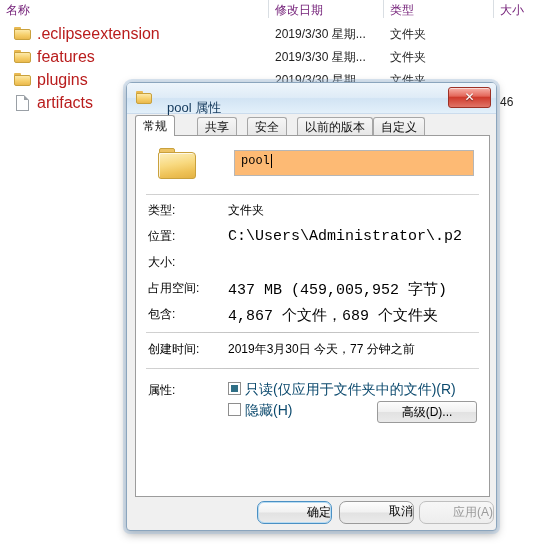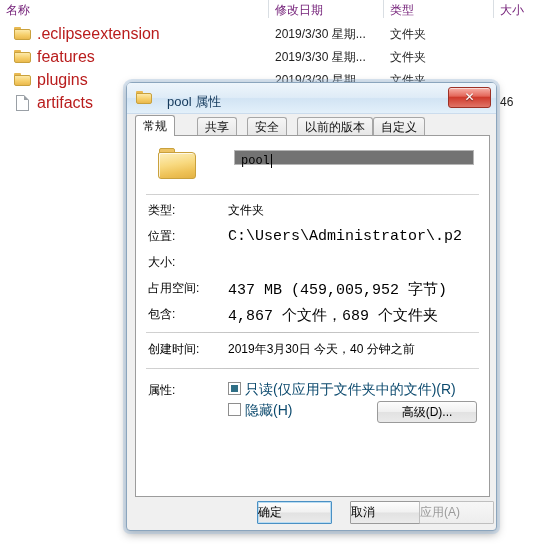--- a/index.html
+++ b/index.html
@@ -46,21 +46,21 @@
     box-sizing:border-box;
   }
   #titlebar{position:relative;height:30px;
     background:linear-gradient(180deg,#eef5fb 0%,#dfecf7 48%,#d2e4f4 52%,#e3f0fa 100%);
     border-radius:4px 4px 0 0;border-bottom:1px solid #cbdced;}
   .title-ico{position:absolute;left:9px;top:8px;width:16px;height:13px;}
   .title-ico .tab{position:absolute;left:0;top:0;width:7px;height:3px;background:#e9b951;border-radius:1px 1px 0 0;}
   .title-ico .body{position:absolute;left:0;top:2px;width:16px;height:11px;
       background:linear-gradient(180deg,#fde9a8 0%,#f6cf6b 55%,#eab94d 100%);
       border:1px solid #c9a13d;border-radius:1px 2px 2px 2px;box-sizing:border-box;}
-  #title-text{position:absolute;left:33px;top:10px;font-size:13px;color:#14395c;white-space:nowrap;padding-left:7px;}
+  #title-text{position:absolute;left:33px;top:16px;font-size:13px;color:#14395c;white-space:nowrap;padding-left:7px;}
   #close-btn{position:absolute;right:5px;top:4px;width:41px;height:19px;
     background:linear-gradient(180deg,#f7b1a8 0%,#e4695c 42%,#cf3b2d 50%,#e07467 100%);
     border:1px solid #9d3126;border-radius:3px;cursor:pointer;
     box-shadow:inset 0 1px 0 rgba(255,255,255,.55);}
   #close-btn span{position:absolute;left:0;right:0;top:2px;text-align:center;
     color:#fff;font-size:12px;font-weight:bold;text-shadow:0 1px 1px rgba(0,0,0,.45);}
 
   #tabstrip{position:absolute;left:8px;top:32px;width:355px;height:21px;}
   .tab-item{position:absolute;top:2px;height:19px;line-height:18px;
     padding:0 7px;font-size:12px;color:#111;white-space:nowrap;
@@ -74,22 +74,22 @@
     background:#fff;border:1px solid #9c9c9c;box-sizing:border-box;z-index:2;}
 
   .hdr-row{position:absolute;left:10px;top:10px;right:10px;height:44px;}
   .big-folder{position:absolute;left:12px;top:2px;width:40px;height:32px;}
   .big-folder .tab{position:absolute;left:1px;top:0;width:16px;height:5px;
       background:#edc465;border-radius:2px 2px 0 0;border:1px solid #c9a13d;box-sizing:border-box;}
   .big-folder .body{position:absolute;left:0;top:4px;width:38px;height:27px;
       background:linear-gradient(170deg,#fdf0bf 0%,#f8d97f 45%,#eec257 75%,#e3b244 100%);
       border:1px solid #c9a13d;border-radius:2px 4px 3px 3px;box-sizing:border-box;
       box-shadow:inset 1px 1px 0 rgba(255,255,255,.7);}
-  #name-field{position:absolute;left:88px;top:4px;width:240px;height:15px;
-    background:#737373;border:1px solid #b6b6b6;box-sizing:border-box;}
+  #name-field{position:absolute;left:88px;top:4px;width:240px;height:26px;
+    background:#fdba74;border:1px solid #b6b6b6;box-sizing:border-box;}
   #name-field .val{position:absolute;left:6px;top:3px;
     font-family:"Liberation Mono","DejaVu Sans Mono",monospace;font-size:12px;color:#000;}
   #name-field .caret{position:absolute;left:36px;top:3px;width:1px;height:14px;background:#000;}
 
   .sep{position:absolute;left:10px;right:10px;height:1px;
     background:linear-gradient(90deg,#d2d2d2,#bdbdbd 40%,#d7d7d7);}
 
   .prow{position:absolute;left:10px;right:10px;height:24px;}
   .plabel{position:absolute;left:2px;top:0;font-size:12px;color:#000;white-space:nowrap;}
   .pvalue{position:absolute;left:82px;top:0;font-size:12px;color:#000;white-space:nowrap;}
@@ -102,27 +102,27 @@
     background:#2f6f86;}
   .chk-label{position:absolute;font-size:14px;color:#0c4a6e;white-space:nowrap;}
   #adv-btn{position:absolute;right:2px;top:-2px;width:100px;height:22px;
     background:linear-gradient(180deg,#fdfdfd 0%,#f0f0f0 48%,#e2e2e2 52%,#eaeaea 100%);
     border:1px solid #9a9a9a;border-radius:3px;box-sizing:border-box;cursor:pointer;
     font-size:12px;line-height:20px;text-align:center;color:#000;}
 
   #btnrow{position:absolute;left:8px;top:418px;width:355px;height:24px;}
   .dbtn{position:absolute;top:0;width:75px;height:23px;
     background:linear-gradient(180deg,#fdfdfd 0%,#f1f1f1 48%,#e2e2e2 52%,#ebebeb 100%);
-    border:1px solid #9a9a9a;border-radius:1px;box-sizing:border-box;cursor:pointer;
-    font-size:12px;line-height:21px;text-align:left;color:#000;}
+    border:1px solid #9a9a9a;border-radius:7px;box-sizing:border-box;cursor:pointer;
+    font-size:12px;line-height:21px;text-align:right;color:#000;}
   .dbtn.default{border:1px solid #4a90c4;box-shadow:0 0 0 1px #b9dcf2 inset;}
   .dbtn.disabled{color:#9a9a9a;background:linear-gradient(180deg,#f7f7f7,#ededed);
     border-color:#bfbfbf;cursor:default;}
   #ok-btn{left:122px;}
-  #cancel-btn{left:215px;}
+  #cancel-btn{left:204px;font-family:Liberation Mono, monospace;}
   #apply-btn{left:284px;}
 </style>
 </head>
 <body>
 
 <div id="explorer">
   <div class="col-head ch-name">名称</div>
   <div class="col-head ch-date">修改日期</div>
   <div class="col-head ch-type">类型</div>
   <div class="col-head ch-size">大小</div>
@@ -222,21 +222,21 @@
     </div>
     <div class="prow" style="top:170px">
       <span class="plabel">包含:</span>
       <span class="pvalue mono">4,867 个文件，689 个文件夹</span>
     </div>
 
     <div class="sep" style="top:196px"></div>
 
     <div class="prow" style="top:205px">
       <span class="plabel">创建时间:</span>
-      <span class="pvalue">2019年3月30日 今天，40 分钟之前</span>
+      <span class="pvalue">2019年3月30日 今天，77 分钟之前</span>
     </div>
 
     <div class="sep" style="top:232px"></div>
 
     <div class="attr-row" style="top:244px">
       <span class="plabel" style="top:2px">属性:</span>
       <span class="chk mixed" style="left:82px;top:2px"></span>
       <span class="chk-label" style="left:99px;top:1px">只读(仅应用于文件夹中的文件)(R)</span>
       <span class="chk" style="left:82px;top:23px"></span>
       <span class="chk-label" style="left:99px;top:22px">隐藏(H)</span>

